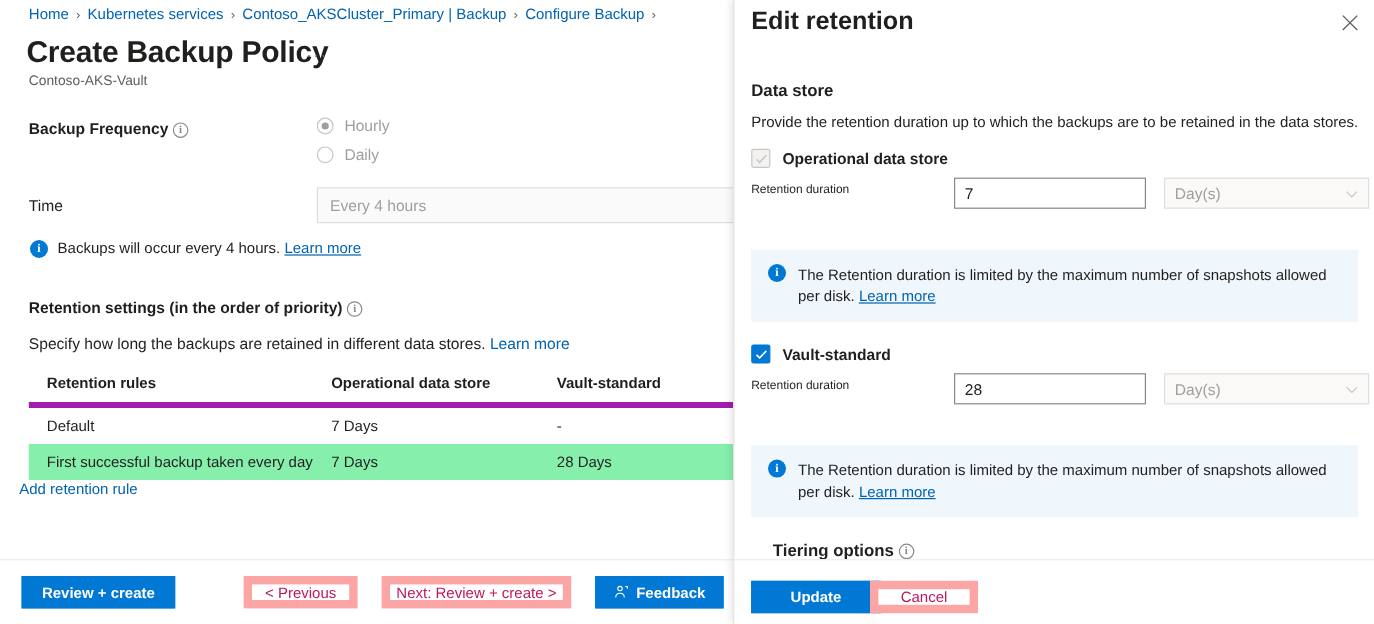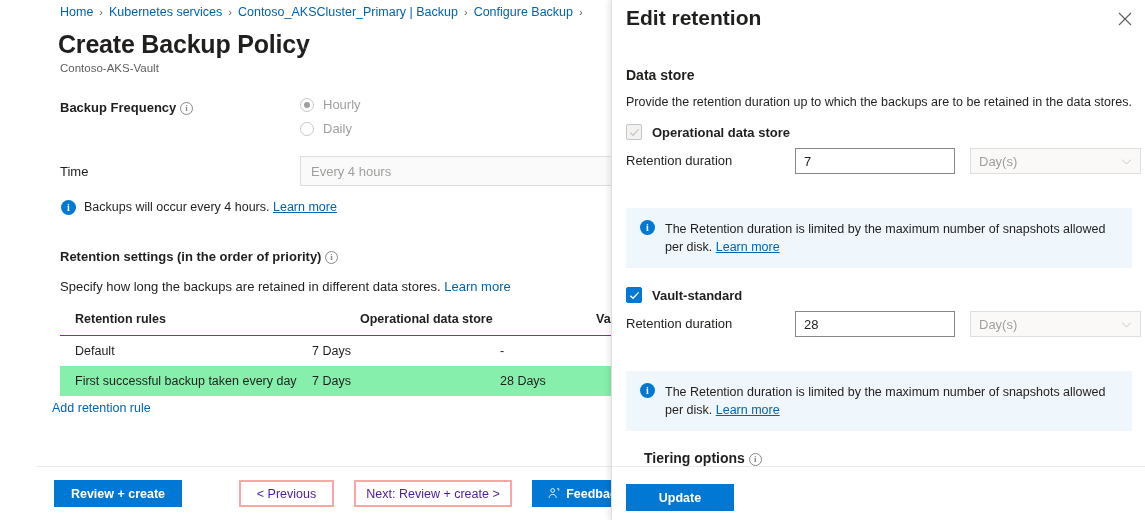--- a/index.html
+++ b/index.html
@@ -12,21 +12,20 @@
     overflow: hidden;
   }
   .screen { position: relative; width: 1145px; height: 520px; background:#fff; }
 
   
   .blade {
     position: absolute; left: 0; top: 0;
     width: 620px; height: 520px;
     background: #fff;
     overflow: hidden;
-    margin-left: 36px;
   }
   .blade-body { position:absolute; left:0; top:0; width:611px; height:466px; overflow:hidden; }
 
   .breadcrumb {
     position: absolute; left: 24px; top: 5px;
     font-size: 12.5px; color: #0063b1;
     white-space: nowrap;
   }
   .breadcrumb .crumb { color:#0063b1; cursor:pointer; }
   .breadcrumb .sep { color:#605e5c; margin: 0 6px; font-size: 11px; }
@@ -86,21 +85,21 @@
     color:#fff; font-size:10px; font-weight:700; line-height:15px;
     text-align:center; flex:0 0 auto; font-family:"Liberation Serif", serif;
   }
   .link { color:#0063b1; cursor:pointer; }
   .link-u { color:#0063b1; text-decoration: underline; cursor:pointer; }
 
   
   .rtable { position:absolute; left:24px; top:306px; width:700px; }
   .rt-head {
     display:flex; font-size:12.5px; font-weight:600; color:#201f1e;
-    padding: 6px 0 9px 0; border-bottom:1px solid #a21caf;gap:48px;
+    padding: 6px 0 9px 0; border-bottom:5px solid #a21caf;
   }
   .rt-row {
     display:flex; font-size:12.5px; color:#201f1e; align-items:center;
     height:30px;
   }
   .rt-row.alt { background:#86efac; }
   .c0 { width:252px; padding-left:15px; }
   .c1 { width:188px; }
   .c2 { width:160px; }
   .add-link {
@@ -112,21 +111,21 @@
   .blade-footer {
     position:absolute; left:0; top:466px; width:611px; height:54px;
     background:#fff; border-top:1px solid #edebe9;
   }
   .btn {
     position:absolute; height:27px; font-size:12.5px;
     display:flex; align-items:center; justify-content:center;
     cursor:pointer; font-family:"Liberation Sans", sans-serif;
   }
   .btn-primary { background:#0078d4; color:#fff; border:1px solid #0078d4; font-weight:600; }
-  .btn-secondary { background:#fff; color:#4c1d95; border:2px solid #fca5a5; }
+  .btn-secondary { background:#fff; color:#be185d; border:7px solid #fca5a5; }
 
   .feedback-ico {
     display:inline-block; margin-right:6px; line-height:0; vertical-align:middle;
   }
 
   
   .flyout {
     position:absolute; left:611px; top:0; width:534px; height:520px;
     background:#fff; border-left:1px solid #e1dfdd;
     box-shadow:-2px 0 6px rgba(0,0,0,0.10);
@@ -152,21 +151,21 @@
 
   .cb-row { position:absolute; display:flex; align-items:center; gap:10px; }
   .cbox {
     width:16px; height:16px; border:1px solid #8a8886; background:#fff;
     display:flex; align-items:center; justify-content:center; border-radius:2px;
   }
   .cbox.on { background:#0078d4; border-color:#0078d4; }
   .cbox.off-disabled { background:#f3f2f1; border-color:#c8c6c4; }
   .cb-label { font-size:13px; font-weight:600; color:#201f1e; }
 
-  .dur-label { position:absolute; font-size:13px; color:#201f1e; }
+  .dur-label { position:absolute; font-size:10px; color:#201f1e; }
   .txtbox {
     position:absolute; height:26px; width:160px;
     border:1px solid #8a8886; background:#fff;
     font-size:13px; color:#201f1e;
     display:flex; align-items:center; padding:0 8px;
   }
   .dropdown {
     position:absolute; height:26px; width:171px;
     border:1px solid #e1dfdd; background:#faf9f8;
     font-size:13px; color:#a19f9d;
@@ -343,16 +342,17 @@
       </div>
 
       <div class="sec-head" style="left:32px; top:450px;">
         <span>Tiering options</span>
         <span class="info-circle">i</span>
       </div>
     </div>
 
     <div class="fly-footer">
       <div class="btn btn-primary" style="left:14px; top:17px; width:108px;">Update</div>
+      <div class="btn btn-secondary" style="left:113px; top:17px; width:90px;">Cancel</div>
     </div>
   </div>
 
 </div>
 
 </body></html>

